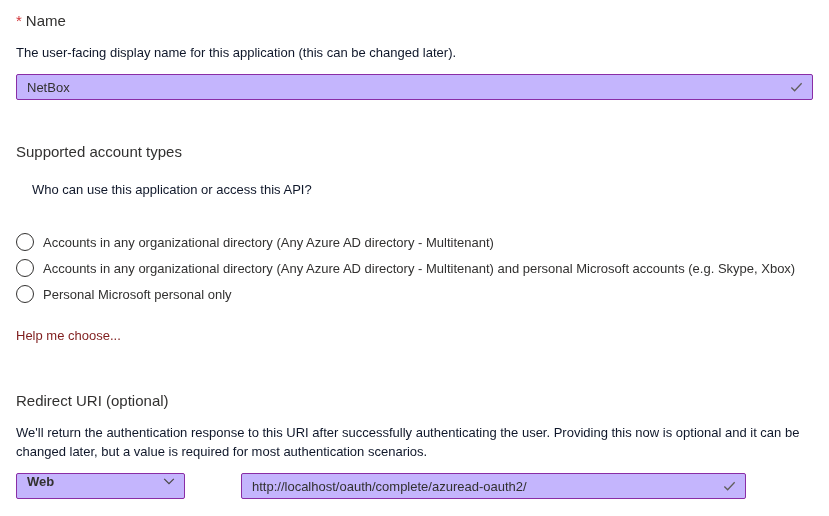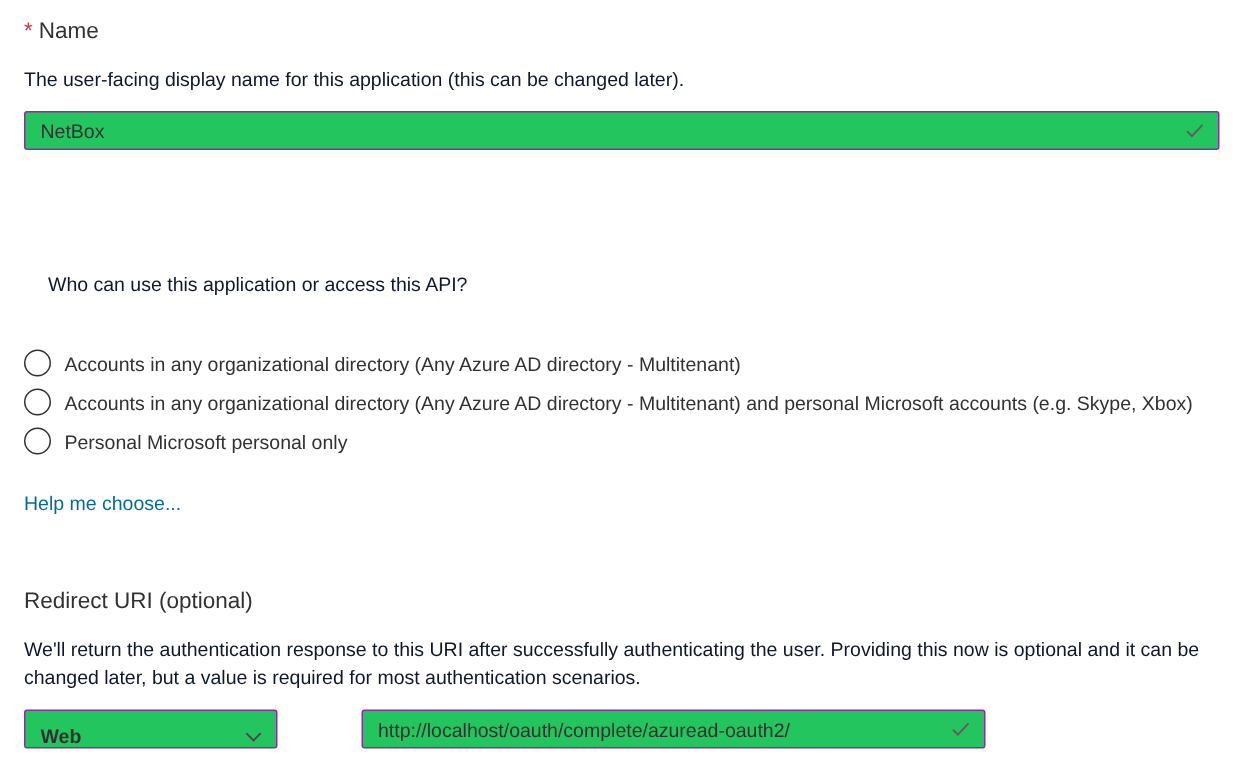--- a/index.html
+++ b/index.html
@@ -2,51 +2,52 @@
 <html><head>
 <meta charset="utf-8">
 <style>
   html,body{margin:0;padding:0;background:#ffffff;}
   body{font-family:"Liberation Sans","DejaVu Sans",sans-serif;color:#323130;}
   .page{position:relative;width:829px;height:516px;background:#ffffff;overflow:hidden;}
   .abs{position:absolute;left:16px;}
   .heading{font-size:15px;line-height:20px;color:#323130;}
   .body-text{font-size:13px;line-height:19px;color:#0f172a;}
   .required{color:#d13438;margin-right:4px;}
-  .field{box-sizing:border-box;height:26px;border:1.5px solid #8a2da5;border-radius:2px;background:#22c55e;display:flex;align-items:flex-end;}
+  .field{box-sizing:border-box;height:26px;border:1.5px solid #8a2da5;border-radius:2px;background:#c4b5fd;display:flex;align-items:flex-start;}
   .field input{border:none;outline:none;background:transparent;flex:1;font-family:"Liberation Sans","DejaVu Sans",sans-serif;font-size:13px;color:#323130;padding:0 26px 0 10px;height:100%;}
   .field .trail-icon{position:absolute;right:8px;top:50%;transform:translateY(-50%);display:flex;}
   .select-field{justify-content:space-between;padding:0 8px 0 10px;font-size:13px;cursor:pointer;}
   .radio-row{position:absolute;left:16px;display:flex;align-items:center;height:18px;cursor:pointer;}
   .radio{box-sizing:border-box;width:18px;height:18px;border:1px solid #323130;border-radius:50%;background:#fff;position:relative;flex:0 0 auto;}
   .radio.selected{border:2px solid #0078d4;}
   .radio .dot{display:none;}
   .radio.selected .dot{display:block;position:absolute;inset:3px;border-radius:50%;background:#0078d4;}
   .radio-label{margin-left:9px;font-size:13px;color:#323130;white-space:nowrap;}
-  .link{font-size:13px;color:#0369a1;text-decoration:none;cursor:pointer;}
+  .link{font-size:13px;color:#7f1d1d;text-decoration:none;cursor:pointer;}
   .para{width:800px;}
 </style>
 </head>
 <body>
 
 <div class="page">
 
   <div class="abs heading" style="top:11px;">
     <span class="required">*</span><span>Name</span>
   </div>
   <div class="abs body-text" style="top:43px;">The user-facing display name for this application (this can be changed later).</div>
   <div class="abs field" style="top:74px;width:797px;">
     <input type="text" value="NetBox" style="">
     <span class="trail-icon">
       <svg width="15" height="15" viewBox="0 0 16 16">
           <path d="M2.5 8.5 L6 12 L13.5 4" fill="none" stroke="#605e5c" stroke-width="1.4"></path>
         </svg>
     </span>
   </div>
 
+  <div class="abs heading" style="top:142px;">Supported account types</div>
   <div class="abs body-text" style="top:180px;margin-left:16px;">Who can use this application or access this API?</div>
 
   <div class="radio-row" style="top:233px;">
     <span class="radio"></span>
     <span class="radio-label">Accounts in any organizational directory (Any Azure AD directory - Multitenant)</span>
   </div>
   <div class="radio-row" style="top:259px;">
     <span class="radio"></span>
     <span class="radio-label">Accounts in any organizational directory (Any Azure AD directory - Multitenant) and personal Microsoft accounts (e.g. Skype, Xbox)</span>
   </div>
@@ -61,21 +62,21 @@
   <div class="abs body-text para" style="top:423px;">We'll return the authentication response to this URI after successfully authenticating the user. Providing this now is optional and it can be changed later, but a value is required for most authentication scenarios.</div>
 
   <div class="abs field select-field" style="top:473px;width:169px;font-weight:bold;">
     <span>Web</span>
     <span style="display:flex;">
       <svg width="14" height="14" viewBox="0 0 16 16">
           <path d="M2.5 5.5 L8 11 L13.5 5.5" fill="none" stroke="#484644" stroke-width="1.4"></path>
         </svg>
     </span>
   </div>
-  <div class="field" style="position:absolute;left:241px;top:473px;width:416px;">
+  <div class="field" style="position:absolute;left:241px;top:473px;width:505px;">
     <input type="text" value="http://localhost/oauth/complete/azuread-oauth2/" style="">
     <span class="trail-icon">
       <svg width="15" height="15" viewBox="0 0 16 16">
           <path d="M2.5 8.5 L6 12 L13.5 4" fill="none" stroke="#605e5c" stroke-width="1.4"></path>
         </svg>
     </span>
   </div>
 
 </div>
 

